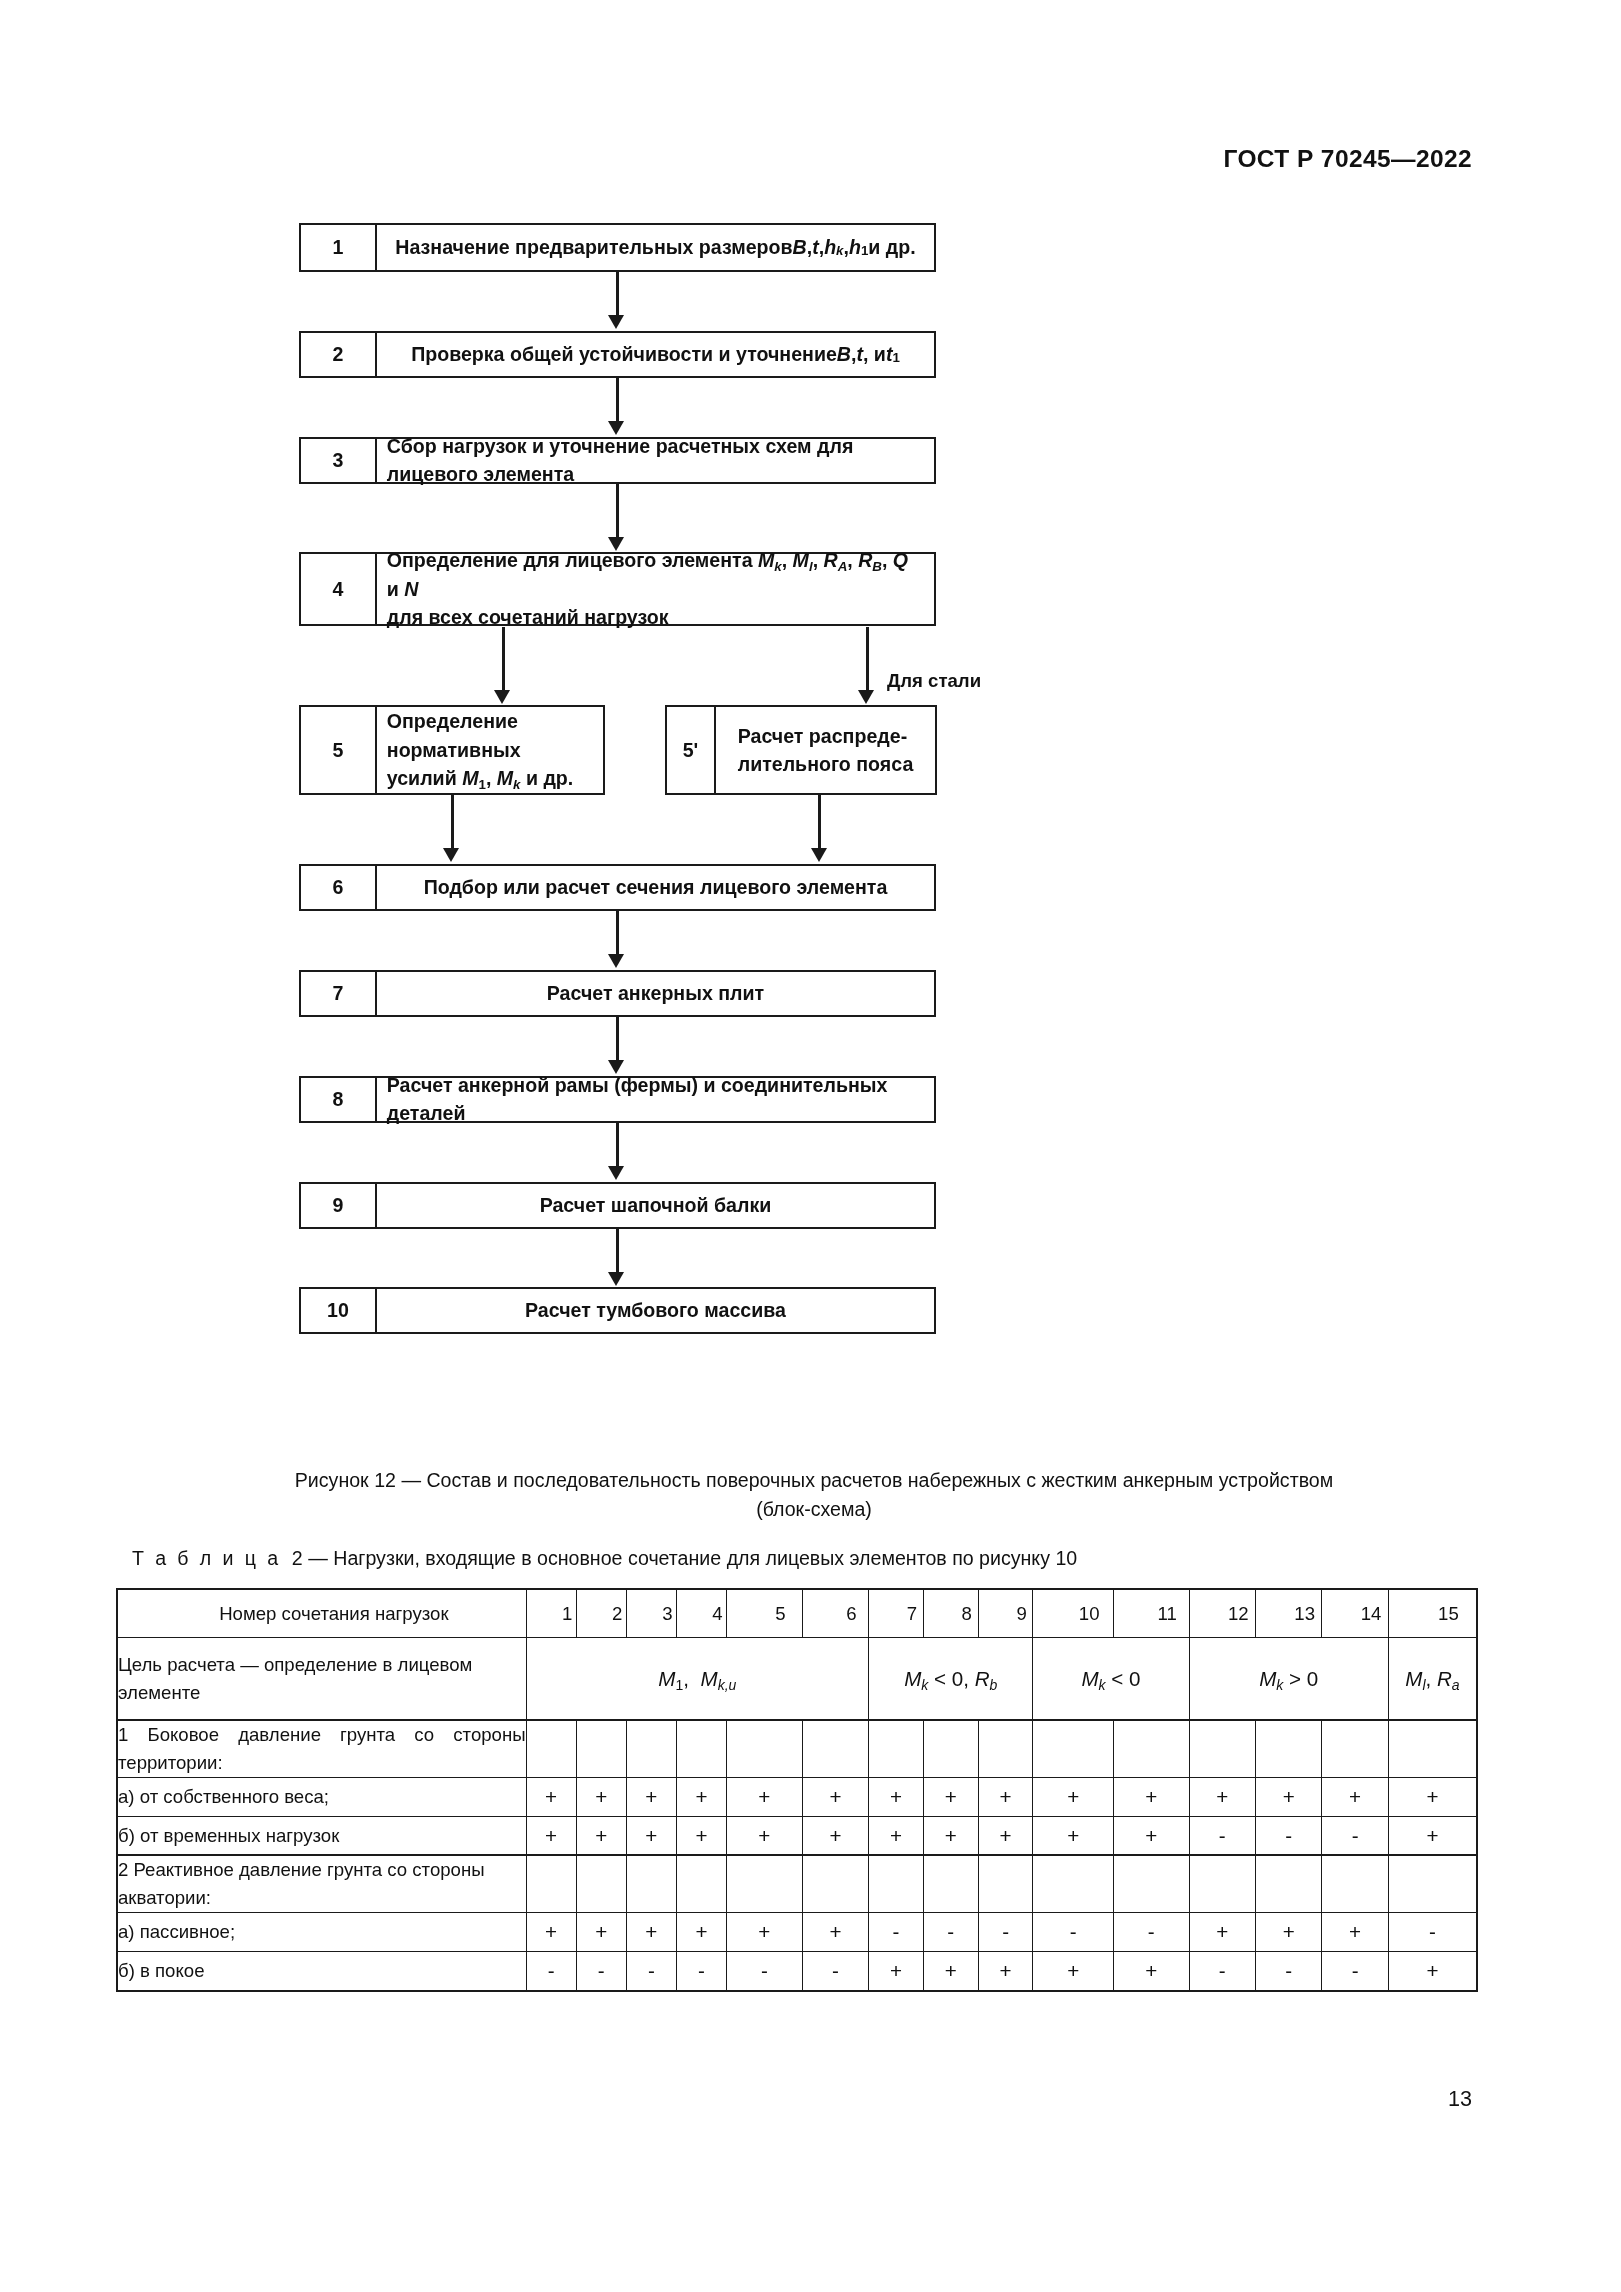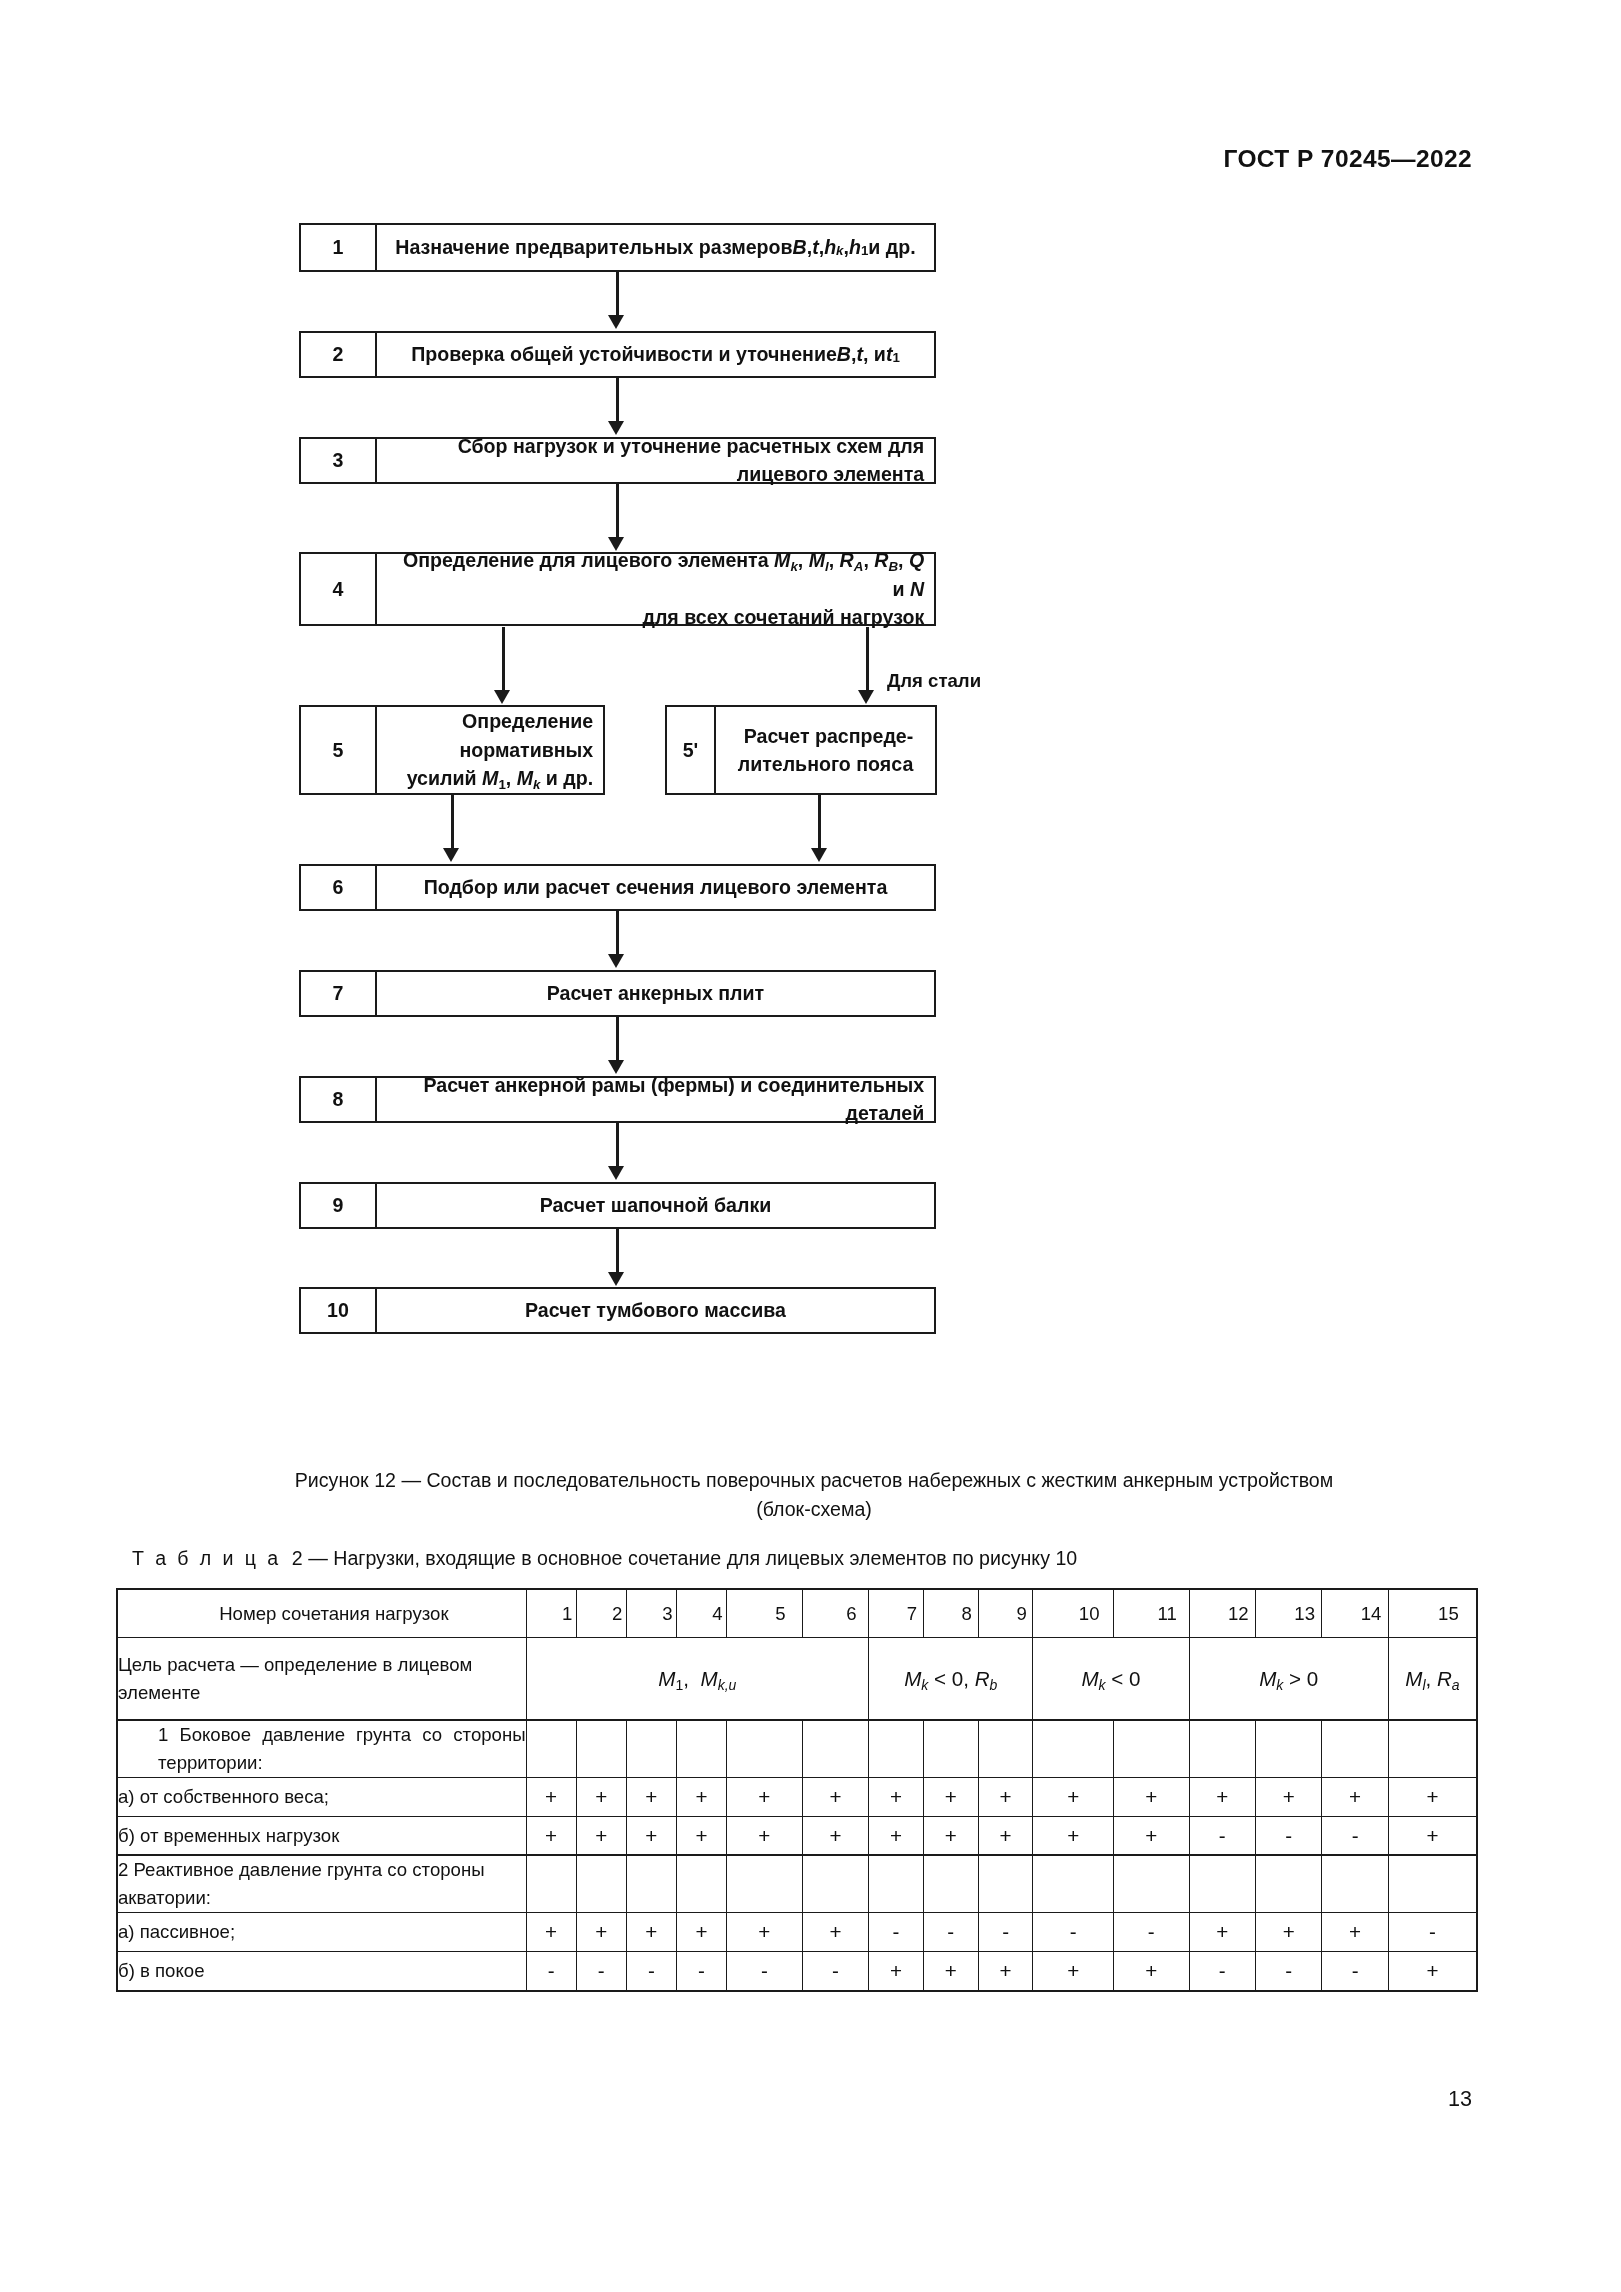--- a/index.html
+++ b/index.html
@@ -55,21 +55,21 @@
     align-items: center;
     justify-content: center;
     font-size: 19.6px;
     font-weight: bold;
   }
   .fc-text {
     flex: 1 1 auto;
     display: flex;
     align-items: center;
     justify-content: center;
-    text-align: right;
+    text-align: left;
     font-size: 19.6px;
     font-weight: bold;
     line-height: 1.38;
     padding: 3.9px 9.8px;
     border-radius: 18px;
   }
   .fc-text.two-line { line-height: 1.45; }
 
   
   .conn {
@@ -135,21 +135,21 @@
   .loads-table tr.thick-bottom td { border-bottom: 2.9px solid #1a1a1a; }
   .loads-table td.first-col { border-left: 2.9px solid #1a1a1a; }
   .loads-table td.last-col  { border-right: 2.9px solid #1a1a1a; }
 
   .col-label {
     text-align: left;
     padding: 8.8px 13.7px;
     line-height: 1.5;
   }
   .col-label.centered { text-align: center; padding: 9.8px 7.8px; }
-  .col-label.justify { text-align: justify; text-align-last: justify; padding-left: 40px; }
+  .col-label.justify { text-align: justify; text-align-last: justify; }
 
   .num-cell {
     text-align: center;
     height: 47px;
   }
   .goal-cell {
     text-align: center;
     padding: 7.8px 3.9px;
     height: 82px;
     font-size: 20.6px;

